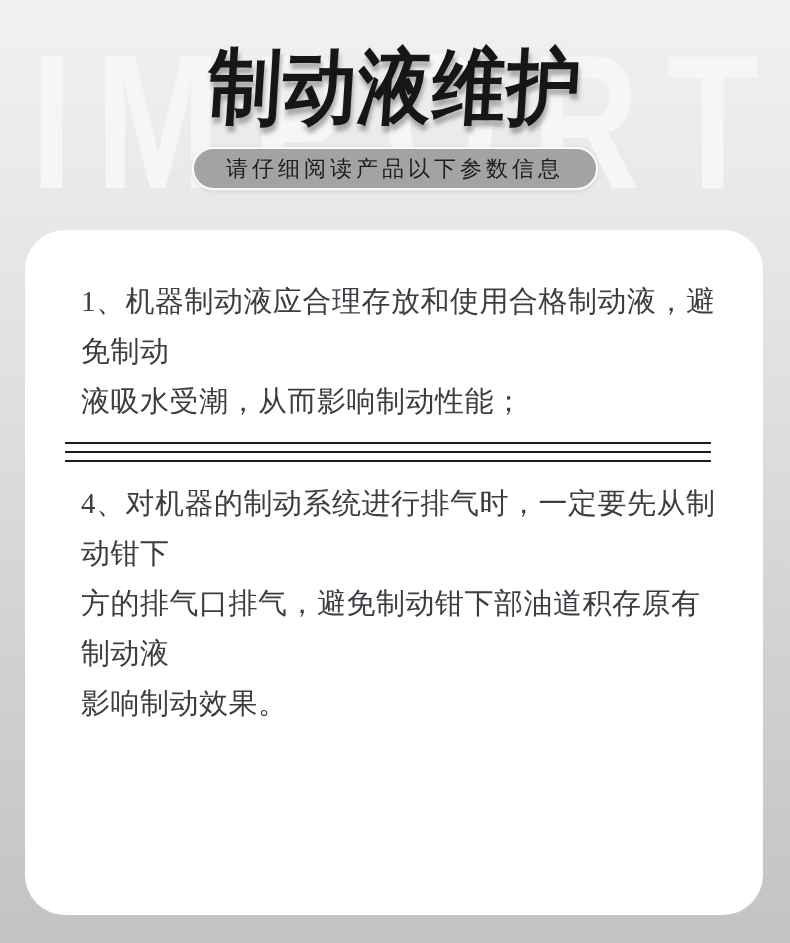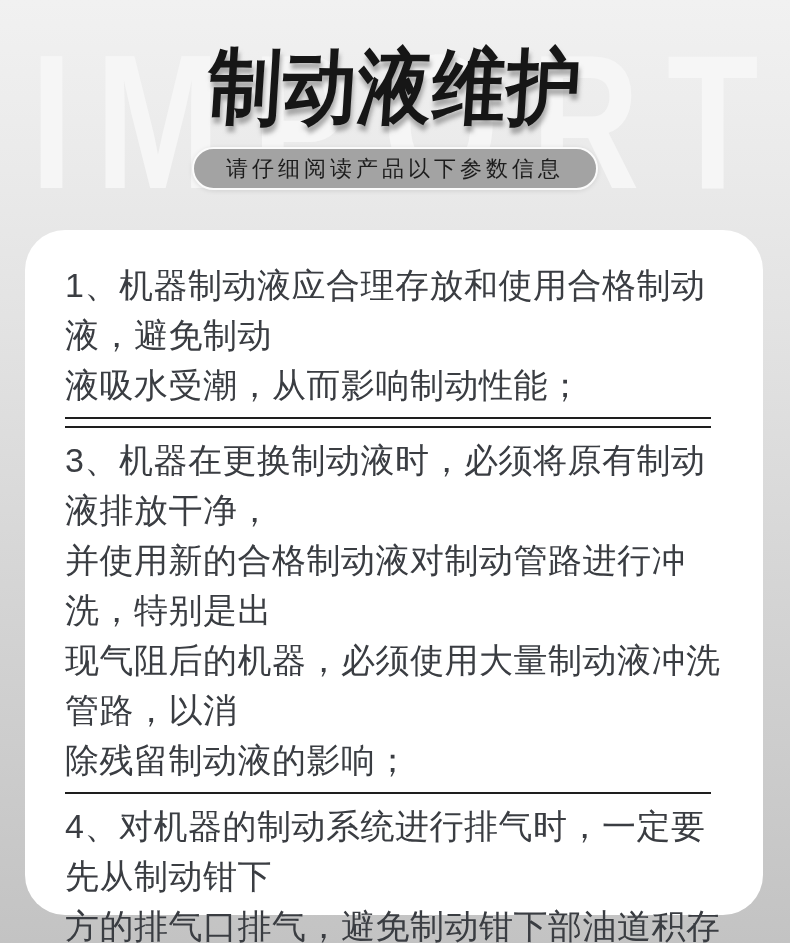--- a/index.html
+++ b/index.html
@@ -73,26 +73,27 @@
   .card {
     position: absolute;
     left: 25px; top: 230px;
     width: 738px; height: 685px;
     background: #ffffff;
     border-radius: 40px;
     padding: 30px 26px 0 40px;
     z-index: 1;
   }
   .para {
-    margin: 0;
-    font-size: 34px;
+    margin: 16px;
+    font-size: 29px;
     line-height: 50px;
     letter-spacing: 0.5px;
     color: #3a3d42;
     white-space: pre-line;
+    font-family: Liberation Serif, serif;
   }
   .divider {
     border: none;
     border-top: 2px solid #1e1e1e;
     margin: 7px 26px 7px 0;
   }
 </style>
 </head>
 <body>
 
@@ -110,21 +111,17 @@
   <div class="subtitle-pill">
     <span>请仔细阅读产品以下参数信息</span>
   </div>
 </div>
 
 <main class="card">
   <p class="para">1、机器制动液应合理存放和使用合格制动液，避免制动
 液吸水受潮，从而影响制动性能；</p>
   <hr class="divider">
   <hr class="divider">
-  <p class="para">3、机器在更换制动液时，必须将原有制动液排放干净，
-并使用新的合格制动液对制动管路进行冲洗，特别是出
-现气阻后的机器，必须使用大量制动液冲洗管路，以消
-除残留制动液的影响；</p>
   <hr class="divider">
   <p class="para">4、对机器的制动系统进行排气时，一定要先从制动钳下
 方的排气口排气，避免制动钳下部油道积存原有制动液
 影响制动效果。</p>
 </main>
 
 </body></html>

